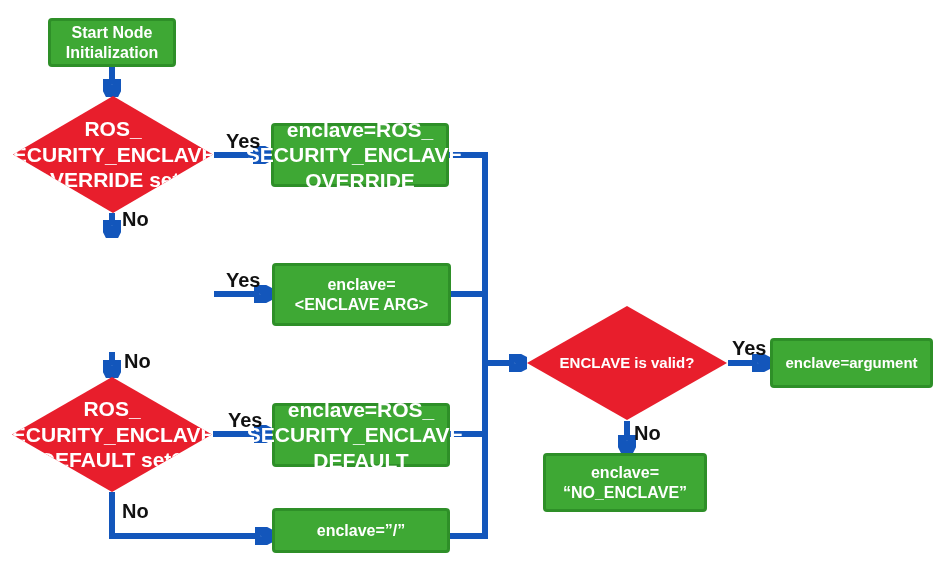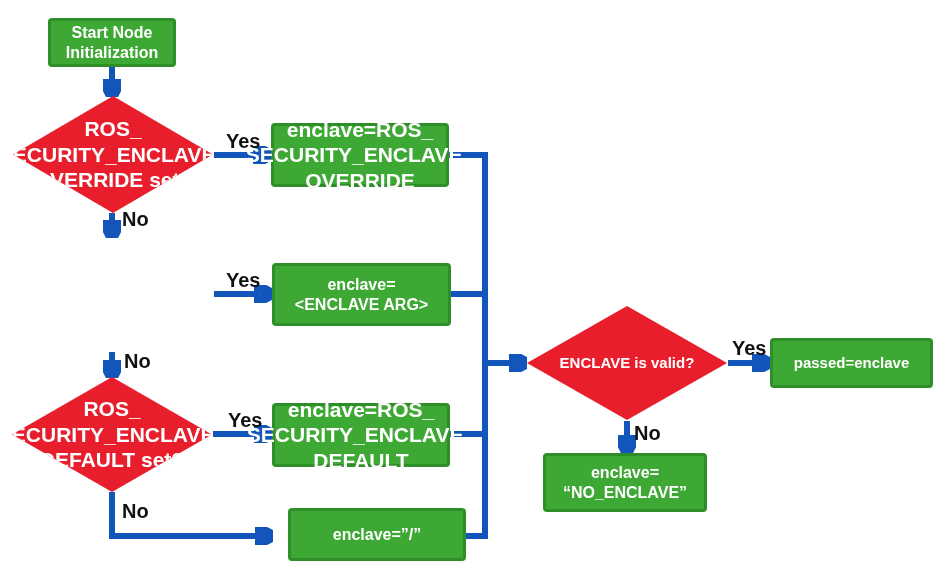--- a/index.html
+++ b/index.html
@@ -127,30 +127,30 @@
 SECURITY_ENCLAVE_
 DEFAULT set?</span>
   </div>
 
   <div class="node box fs15" style="left:272px; top:403px; width:178px; height:64px;">
     <span class="lbl">enclave=ROS_
 SECURITY_ENCLAVE_
 DEFAULT</span>
   </div>
 
-  <div class="node box fs16" style="left:288px; top:508px; width:178px; height:53px;text-align:center;">
+  <div class="node box fs16" style="left:272px; top:508px; width:178px; height:45px;text-align:center;">
     <span class="lbl">enclave=”/”</span>
   </div>
 
   <div class="node diamond fs17" style="left:527px; top:306px; width:200px; height:114px;">
     <span class="lbl">ENCLAVE is valid?</span>
   </div>
 
   <div class="node box fs17" style="left:770px; top:338px; width:163px; height:50px;">
-    <span class="lbl">passed=enclave</span>
+    <span class="lbl">enclave=argument</span>
   </div>
 
   <div class="node box fs16" style="left:543px; top:453px; width:164px; height:59px;">
     <span class="lbl">enclave=
 “NO_ENCLAVE”</span>
   </div>
 
   <span class="edge-label" style="left:226px; top:131px;">Yes</span>
   <span class="edge-label" style="left:122px; top:209px;">No</span>
   <span class="edge-label" style="left:226px; top:270px;">Yes</span>

